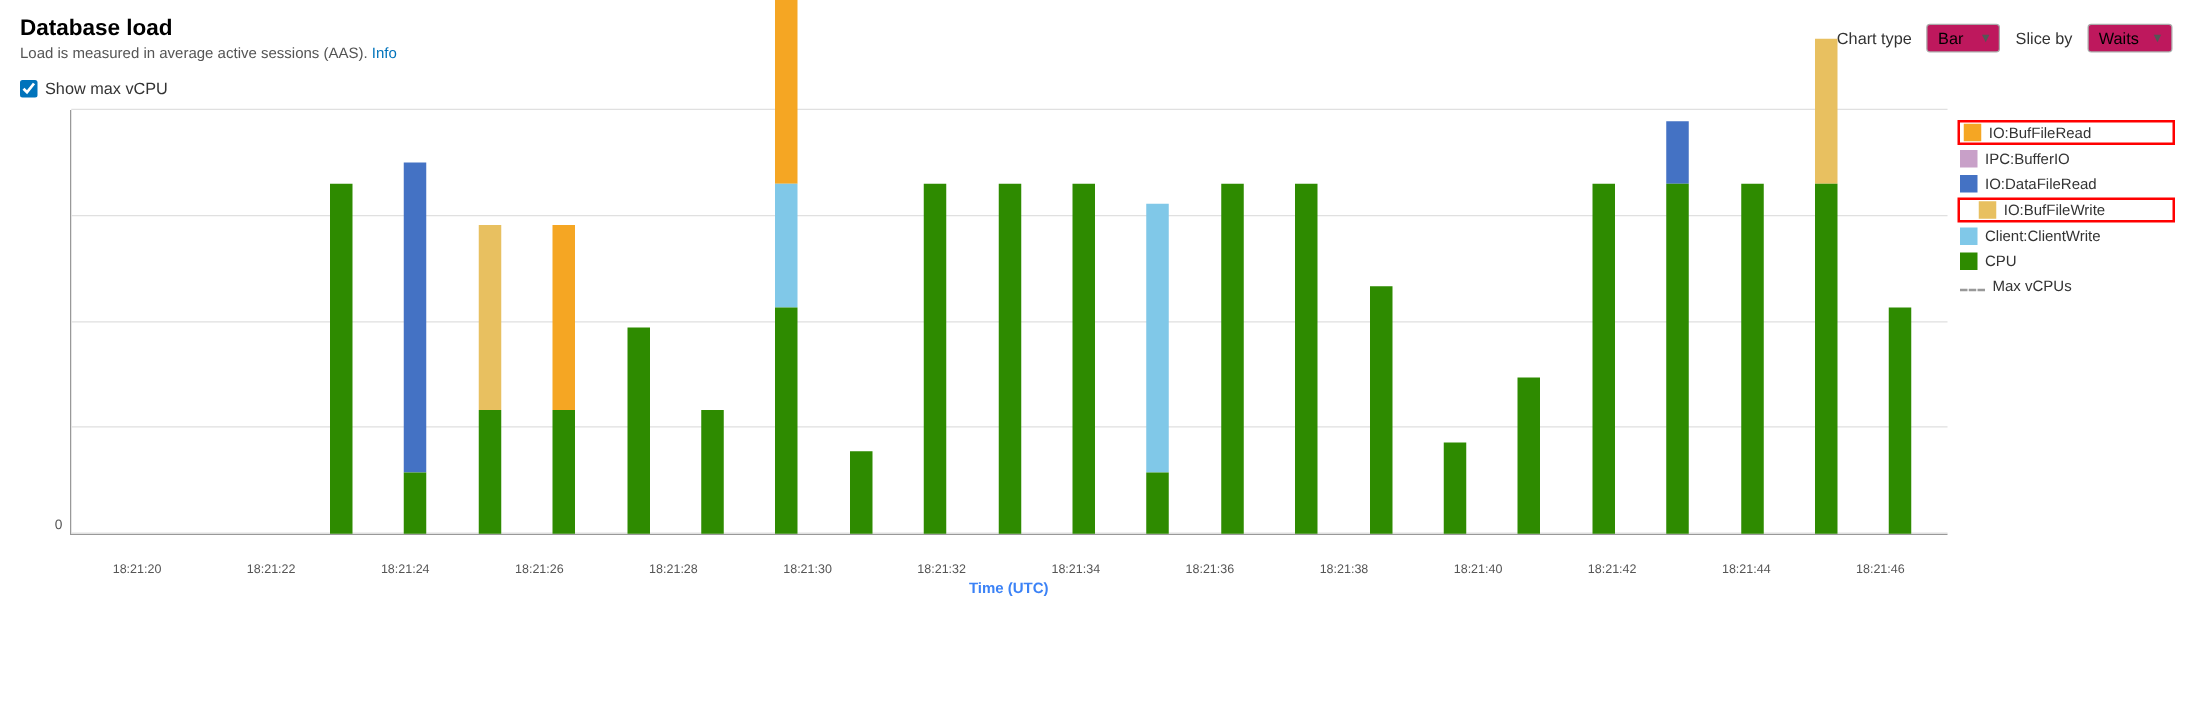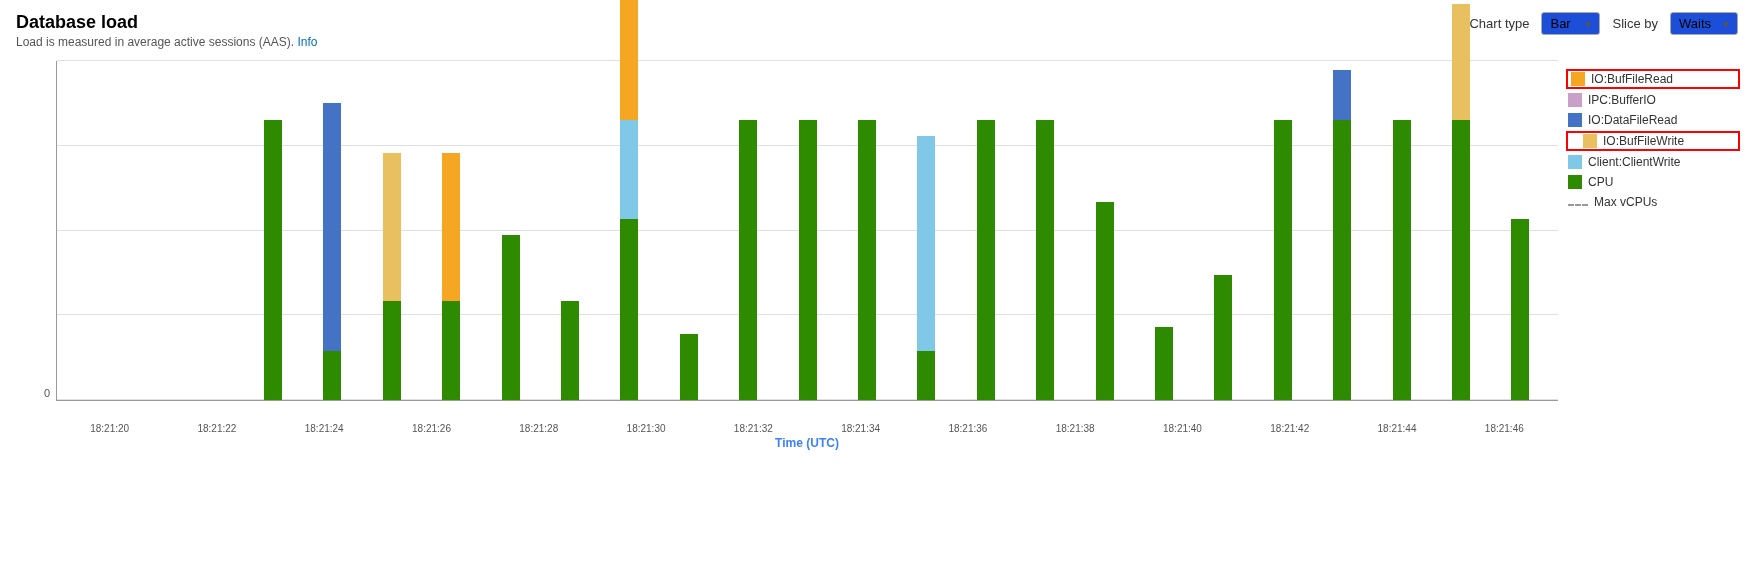--- a/index.html
+++ b/index.html
@@ -1,24 +1,24 @@
 <!DOCTYPE html>
 <html><head>
   <meta charset="utf-8">
   <style>
     * { box-sizing: border-box; margin: 0; padding: 0; }
     body { font-family: Arial, sans-serif; font-size: 13px; background: #fff; color: #333; width: 1754px; min-height: 568px; }
 
-    .header { display: flex; align-items: flex-start; justify-content: space-between; padding: 12px 16px 8px 16px; }
+    .header { display: flex; align-items: center; justify-content: space-between; padding: 12px 16px 8px 16px; }
     .header-left h1 { font-size: 18px; font-weight: bold; color: #000; }
     .header-left p { font-size: 12px; color: #555; margin-top: 2px; }
     .header-left p a { color: #0073bb; text-decoration: none; }
     .header-right { display: flex; align-items: center; gap: 12px; }
     .chart-type-label, .slice-by-label { font-size: 13px; color: #333; }
-    select { font-size: 13px; padding: 3px 22px 3px 8px; border: 1px solid #aaa; border-radius: 3px; background: #1d4ed8; appearance: none; cursor: pointer; padding-right: 24px; }
+    select { font-size: 13px; padding: 3px 22px 3px 8px; border: 1px solid #aaa; border-radius: 3px; background: #be185d; appearance: none; cursor: pointer; padding-right: 24px; }
     .select-wrapper { position: relative; display: inline-block; }
     .select-wrapper::after { content: '▼'; font-size: 10px; position: absolute; right: 7px; top: 50%; transform: translateY(-50%); pointer-events: none; color: #555; }
 
     .controls { padding: 6px 16px; }
     .checkbox-row { display: flex; align-items: center; gap: 6px; font-size: 13px; }
     .checkbox-row input[type=checkbox] { accent-color: #0073bb; width: 14px; height: 14px; }
 
     .chart-area { padding: 4px 16px 0 16px; display: flex; }
     .chart-main { flex: 1; }
     .y-axis-label { font-size: 12px; font-weight: bold; color: #333; margin-bottom: 6px; }
@@ -63,20 +63,26 @@
       <div class="select-wrapper">
         <select>
           <option>Waits</option>
           <option>SQL</option>
           <option>Users</option>
         </select>
       </div>
     </div>
   </div>
 
+  <div class="controls">
+    <div class="checkbox-row">
+      <input type="checkbox" checked="" id="vcpu-cb" style="">
+      <label for="vcpu-cb">Show max vCPU</label>
+    </div>
+  </div>
 
   <div class="chart-area">
     <div class="chart-main">
       <div class="chart-container">
 
         <div class="y-axis">
           <span></span>
           <span></span>
           <span></span>
           <span></span>

